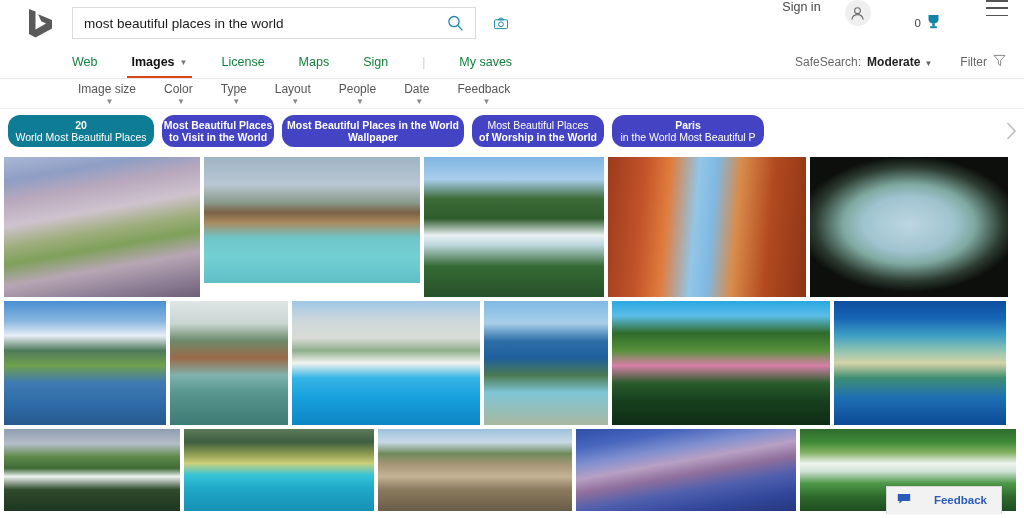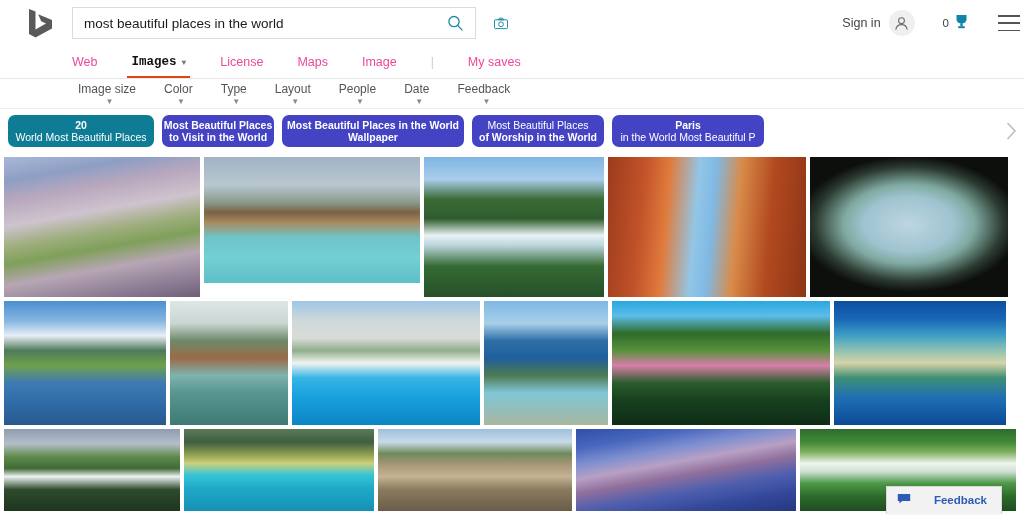--- a/index.html
+++ b/index.html
@@ -50,22 +50,22 @@
     background: transparent; border: 0; cursor: pointer;
   }
   .camera-btn {
     margin-left: 12px;
     width: 26px; height: 26px;
     display: flex; align-items: center; justify-content: center;
     background: transparent; border: 0; cursor: pointer;
   }
   .header-right {
     position: absolute;
-    right: 4px; top: 0; height: 46px;
-    display: flex; align-items: center;
+    right: 16px; top: 0; height: 46px;
+    display: flex;  gap: 16px;
   }
   .signin {
     font-size: 12.5px;
     color: #444;
     margin-right: 8px;
     cursor: pointer;
   }
   .avatar {
     width: 26px; height: 26px;
     border-radius: 50%;
@@ -100,32 +100,31 @@
     align-items: flex-end;
   }
   .navtabs {
     display: flex;
     align-items: flex-end;
     margin-left: 72px;
     height: 33px;
   }
   .navtab {
     font-size: 12.5px;
-    color: #ec4899;
+    color: #15803d;
     padding: 0 0 9px 0;
     margin-right: 34px;
     cursor: pointer;
     position: relative;
     white-space: nowrap;
     display: flex; align-items: center;
   }
   .navtab.active {
     color: #111;
     font-weight: bold;
-    font-family: Liberation Mono, monospace;
   }
   .navtab.active::after {
     content: "";
     position: absolute;
     left: -4px; right: -4px; bottom: 0;
     height: 2.5px;
     background: #d94715;
   }
   .navtab .caret {
     margin-left: 5px;
@@ -189,21 +188,21 @@
     background: #fff;
   }
   .chiptrack {
     display: flex;
     align-items: stretch;
     height: 32px;
     padding-left: 8px;
   }
   .chip {
     flex: none;
-    border-radius: 7px;
+    border-radius: 12px;
     color: #fff;
     margin-right: 8px;
     padding: 2px 10px;
     display: flex;
     flex-direction: column;
     align-items: center;
     justify-content: center;
     cursor: pointer;
     line-height: 1.18;
     text-align: center;
@@ -329,28 +328,42 @@
       <span>Images</span>
       <span class="caret">▼</span>
     </div>
     <div class="navtab">
       <span>License</span>
     </div>
     <div class="navtab">
       <span>Maps</span>
     </div>
     <div class="navtab">
-      <span>Image</span>
+      <span>Sign</span>
     </div>
     <div class="nav-divider">|</div>
     <div class="navtab">
       <span>My saves</span>
     </div>
   </div>
 
+  <div class="nav-right">
+    <span class="safesearch-label">SafeSearch:</span>
+    <span class="safesearch-value">
+      <span>Moderate</span><span class="caret">▼</span>
+    </span>
+    <span class="filter-link">
+      <span>Filter</span>
+      <span style="margin-left:6px">
+        <svg width="13" height="13" viewBox="0 0 13 13" aria-hidden="true">
+          <path d="M1 1.4 H12 L7.6 6.6 V11.6 L5.4 10.2 V6.6 Z" fill="none" stroke="#8a8a8a" stroke-width="1"></path>
+        </svg>
+      </span>
+    </span>
+  </div>
 </div>
 
 <div class="filterbar">
   <span class="filter-item">
     <span>Image size</span>
       <span class="caret">▼</span>
   </span>
   <span class="filter-item">
     <span>Color</span>
       <span class="caret">▼</span>

